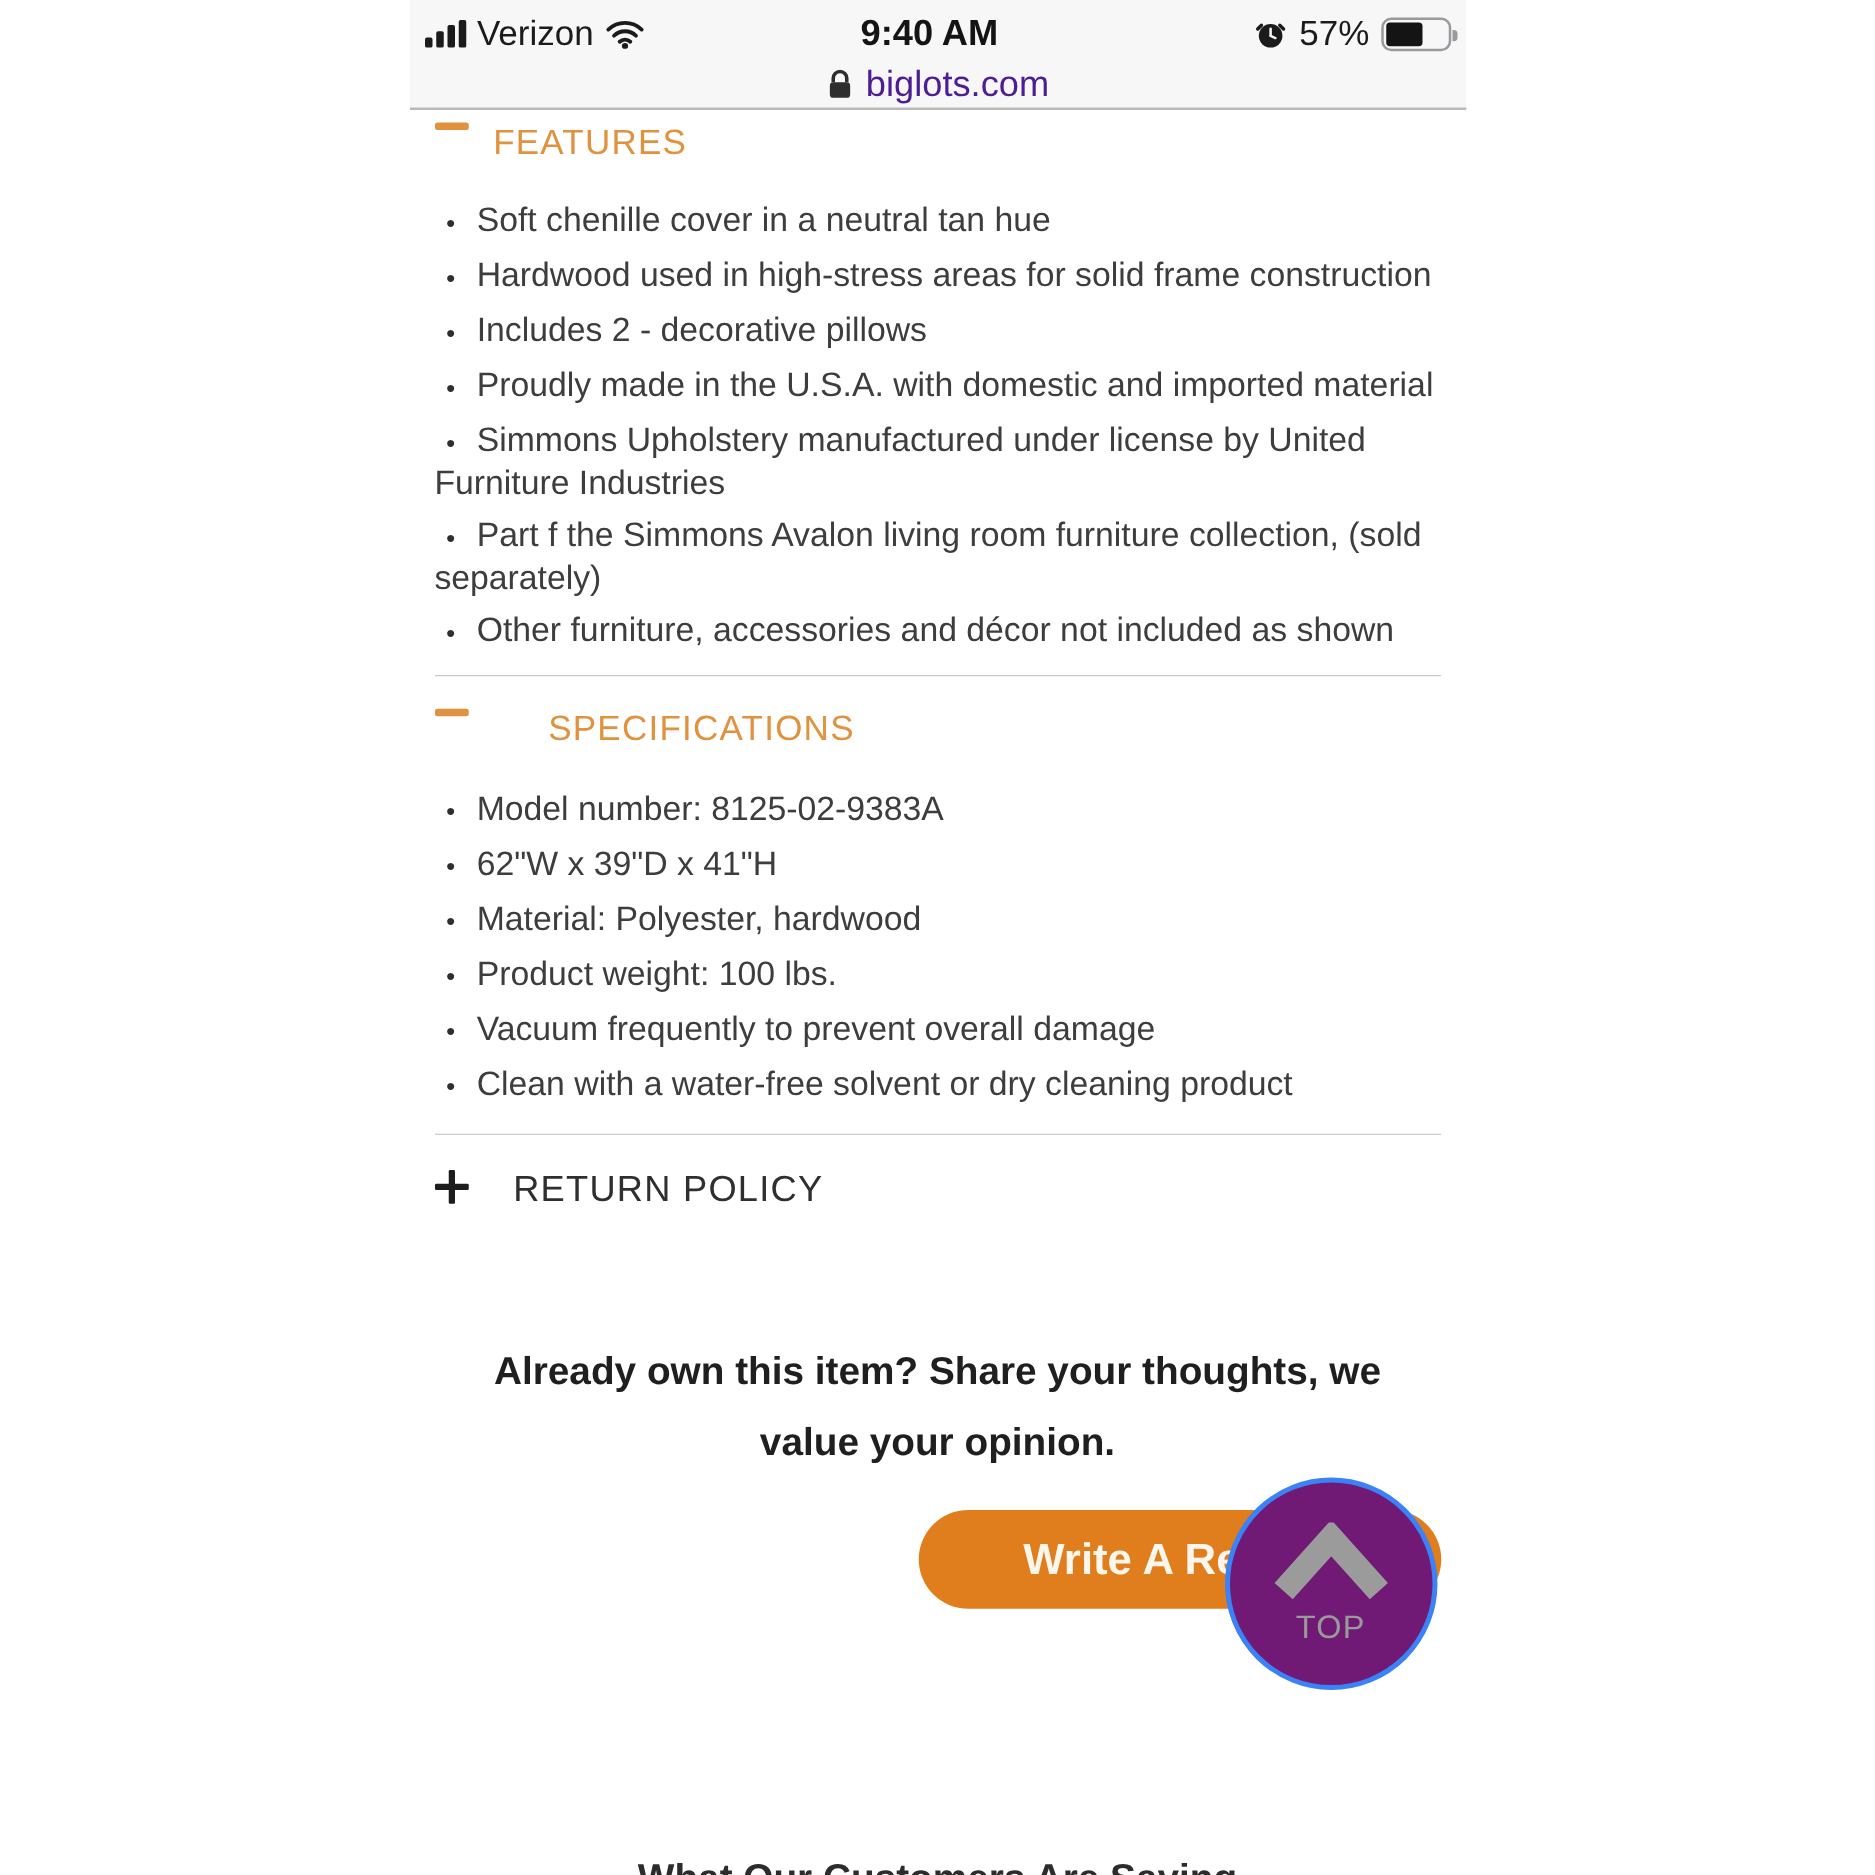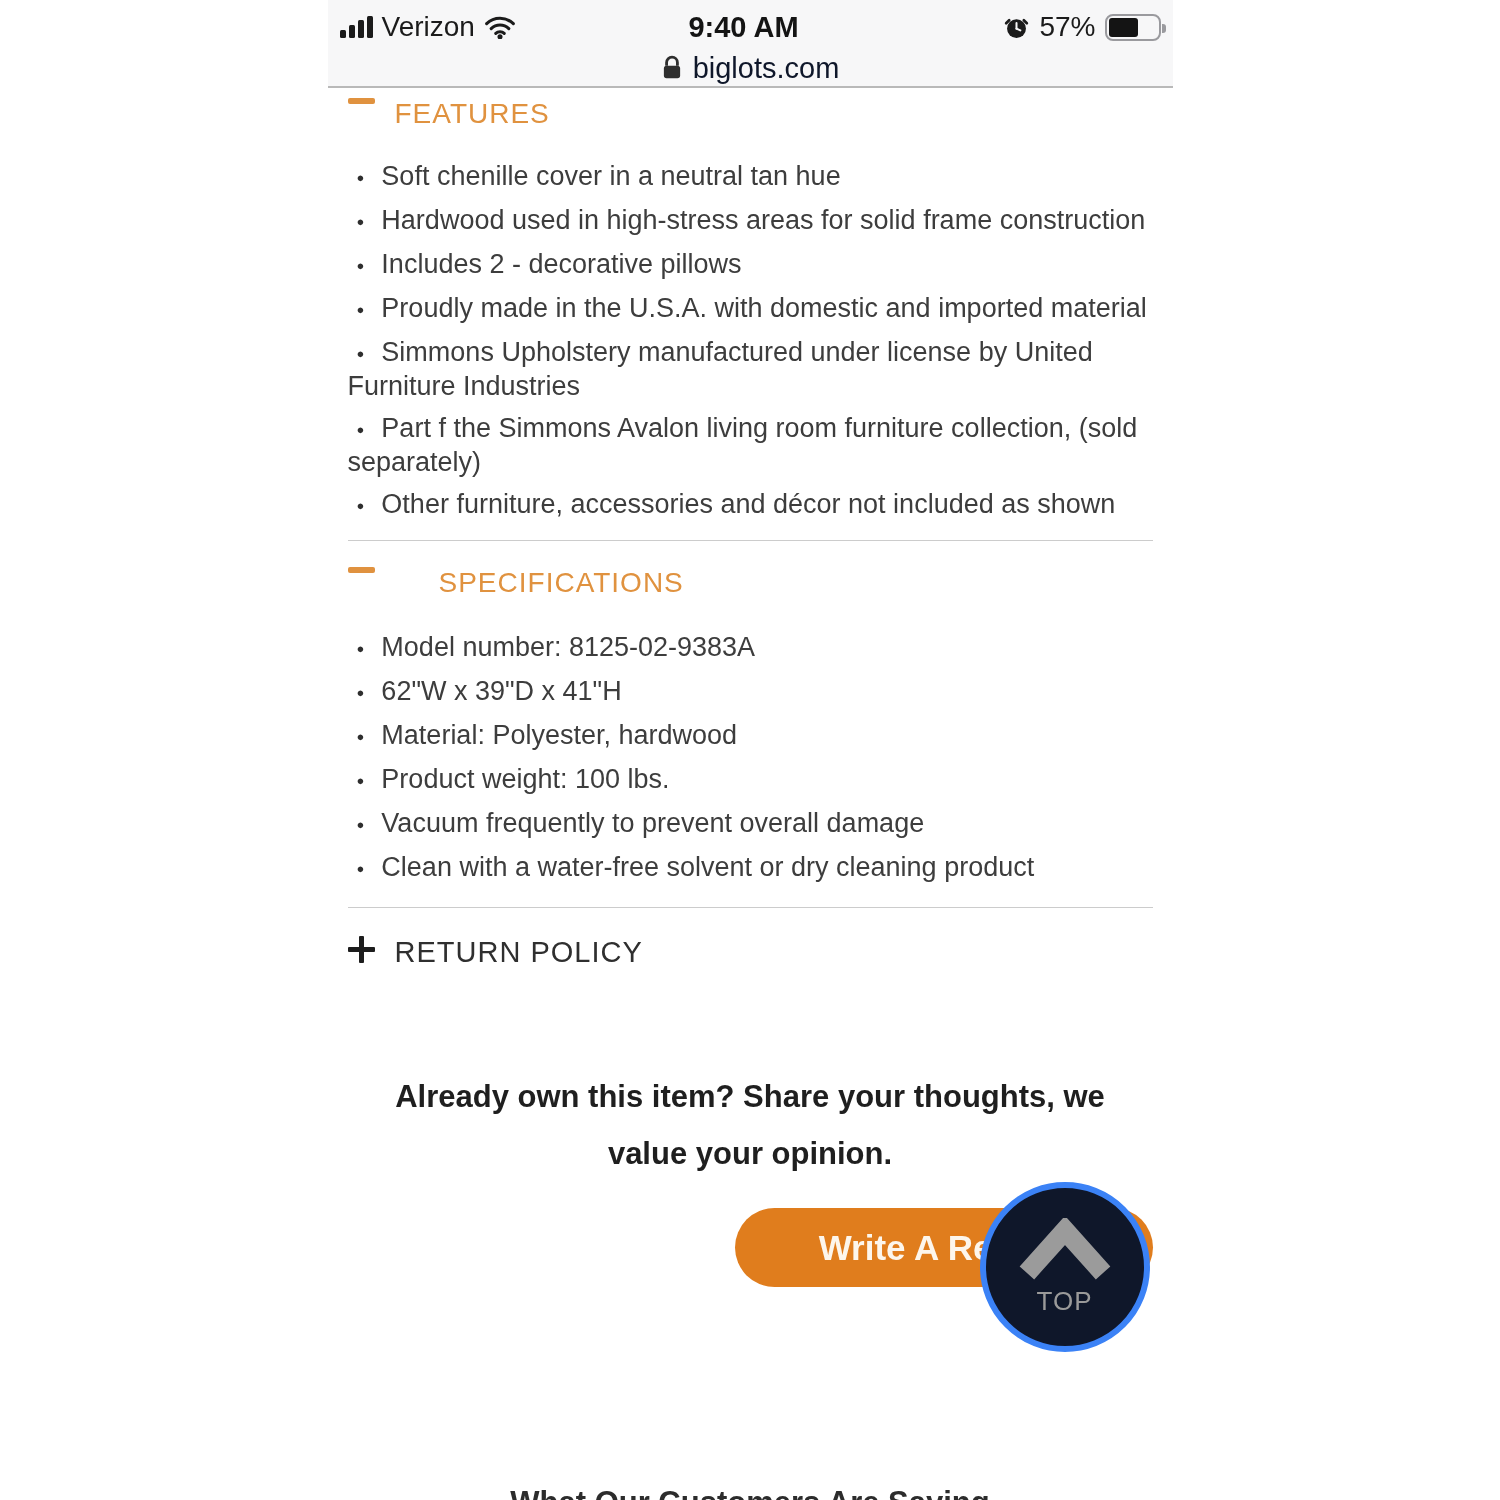--- a/index.html
+++ b/index.html
@@ -19,48 +19,48 @@
 
   .signal { display:flex; align-items:flex-end; gap:3px; height:22px; }
   .signal span { width:6px; background:#1b1b1b; border-radius:1.5px; display:block; }
   .signal .b1{height:8px;} .signal .b2{height:13px;} .signal .b3{height:18px;} .signal .b4{height:22px;}
 
   .battery { position:relative; width:56px; height:27px; border:2.5px solid #9a9a9e; border-radius:8px; background:#f7f7f8; }
   .battery .fill { position:absolute; left:2px; top:2px; bottom:2px; width:56%; background:#141414; border-radius:3px; }
   .battery .nub { position:absolute; right:-7px; top:8px; width:4px; height:9px; background:#9a9a9e; border-radius:0 3px 3px 0; }
 
   .url-row { height:36px; display:flex; align-items:center; justify-content:center; gap:10px; }
-  .url-text { font-size:29px; color:#0f172a; }
+  .url-text { font-size:29px; color:#4c1d95; }
 
   
   .content { padding:0 20px; position:relative; }
 
   h2.section-h { display:flex; font-size:28px; font-weight:400; letter-spacing:1px; margin-top:10px; height:32px; }
   h2.accent { color:#e0923f; }
-  h2.dark { color:#2f2f2f; margin-top:28px; font-size:29px; }
+  h2.dark { color:#2f2f2f; margin-top:28px; font-size:29px;gap:16px; }
   .dash { width:27px; height:6px; background:#e0923f; border-radius:2px; margin-right:20px; flex:0 0 auto; }
   .plus { position:relative; width:27px; height:27px; margin-right:20px; flex:0 0 auto; }
   .plus::before { content:""; position:absolute; left:0; right:0; top:11px; height:5px; background:#1d1d1d; border-radius:1px; }
   .plus::after  { content:""; position:absolute; top:0; bottom:0; left:11px; width:5px; background:#1d1d1d; border-radius:1px; }
 
   ul.bullets { list-style:none; margin-top:30px; }
   ul.bullets li { font-size:27px; line-height:32px; margin-bottom:10px; color:#3d3d3d; }
   ul.bullets li::before { content:"●"; font-size:13px; color:#2e2e2e; margin:0 17px 0 9px; vertical-align:3px; }
 
   hr.divider { border:none; border-top:1px solid #cccccc; margin:18px 0 0; }
   hr.divider.second { margin-top:22px; }
 
   
   .cta-heading { margin-top:100px; text-align:center; font-weight:700; font-size:31px; color:#1f1f1f; line-height:57px; }
   .cta-heading span { display:block; }
 
   .cta-row { position:relative; margin-top:26px; display:flex; justify-content:flex-end; height:175px; }
   .review-btn { width:418px; height:79px; border:none; border-radius:40px; background:#e07d1d; color:#fdf6ec; font-family:inherit; font-size:35px; font-weight:700; cursor:pointer; }
 
-  .top-btn { position:absolute; left:632px; top:-26px; width:170px; height:170px; border-radius:50%; background:#0f172a; border:6px solid #3b82f6; display:flex; flex-direction:column; align-items:center; justify-content:center; cursor:pointer; }
+  .top-btn { position:absolute; left:632px; top:-26px; width:170px; height:170px; border-radius:50%; background:#701a75; border:4px solid #3b82f6; display:flex; flex-direction:column; align-items:center; justify-content:center; cursor:pointer; }
   .top-label { font-size:26px; color:#9a9a9a; letter-spacing:1px; margin-top:6px; }
 
   
   .footer-partial { position:absolute; left:0; right:0; bottom:0; height:14px; overflow:hidden; text-align:center; }
   .footer-partial span { font-size:31px; font-weight:700; color:#2c2c2c; line-height:34px; display:block; }
 
   .icon-svg { display:block; }
 </style>
 </head>
 <body>

